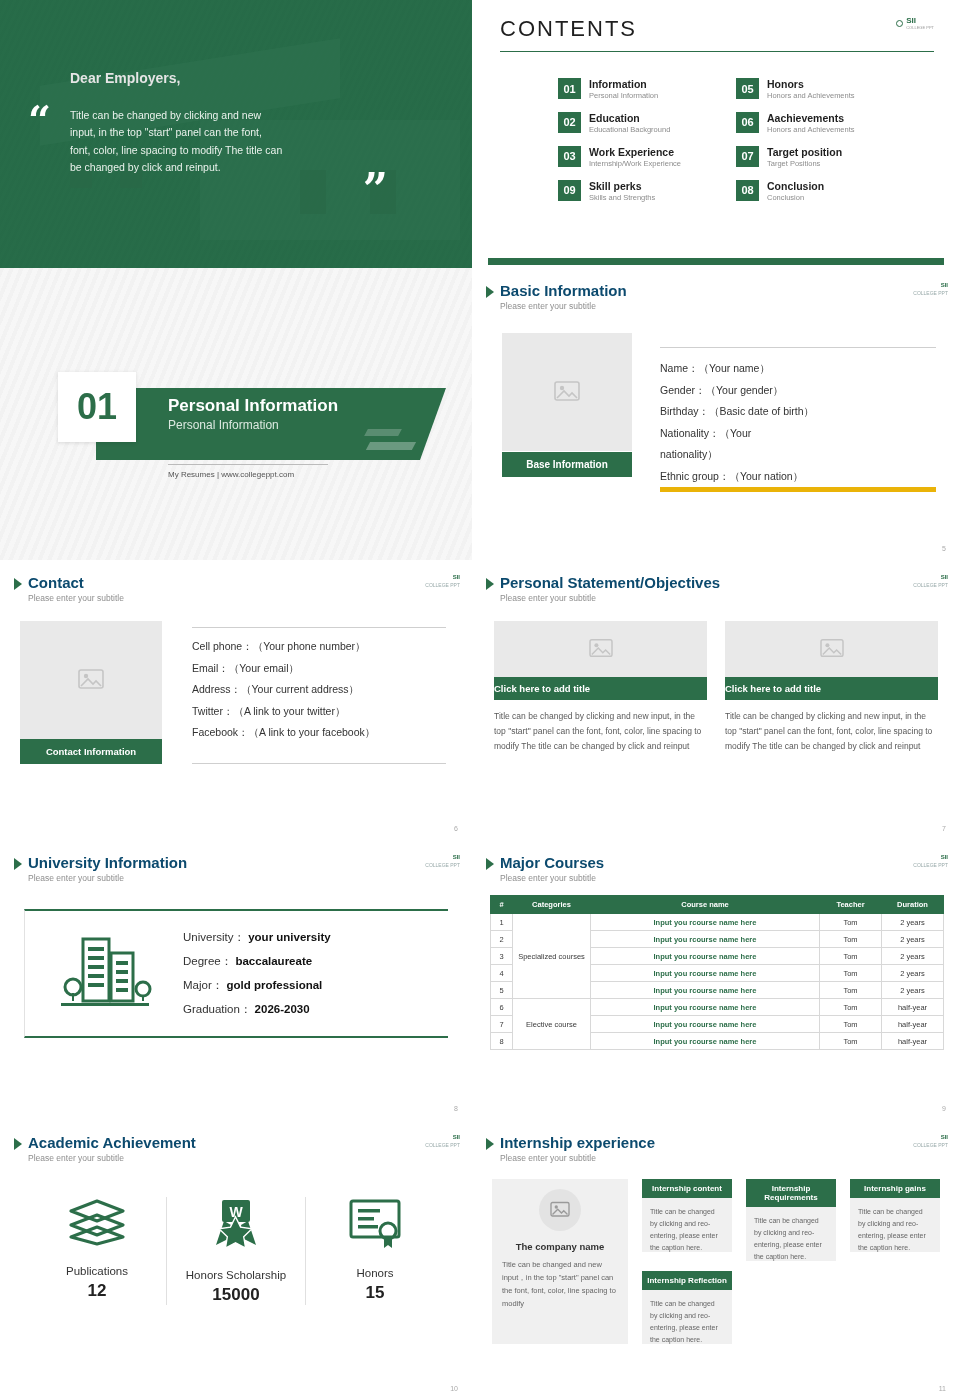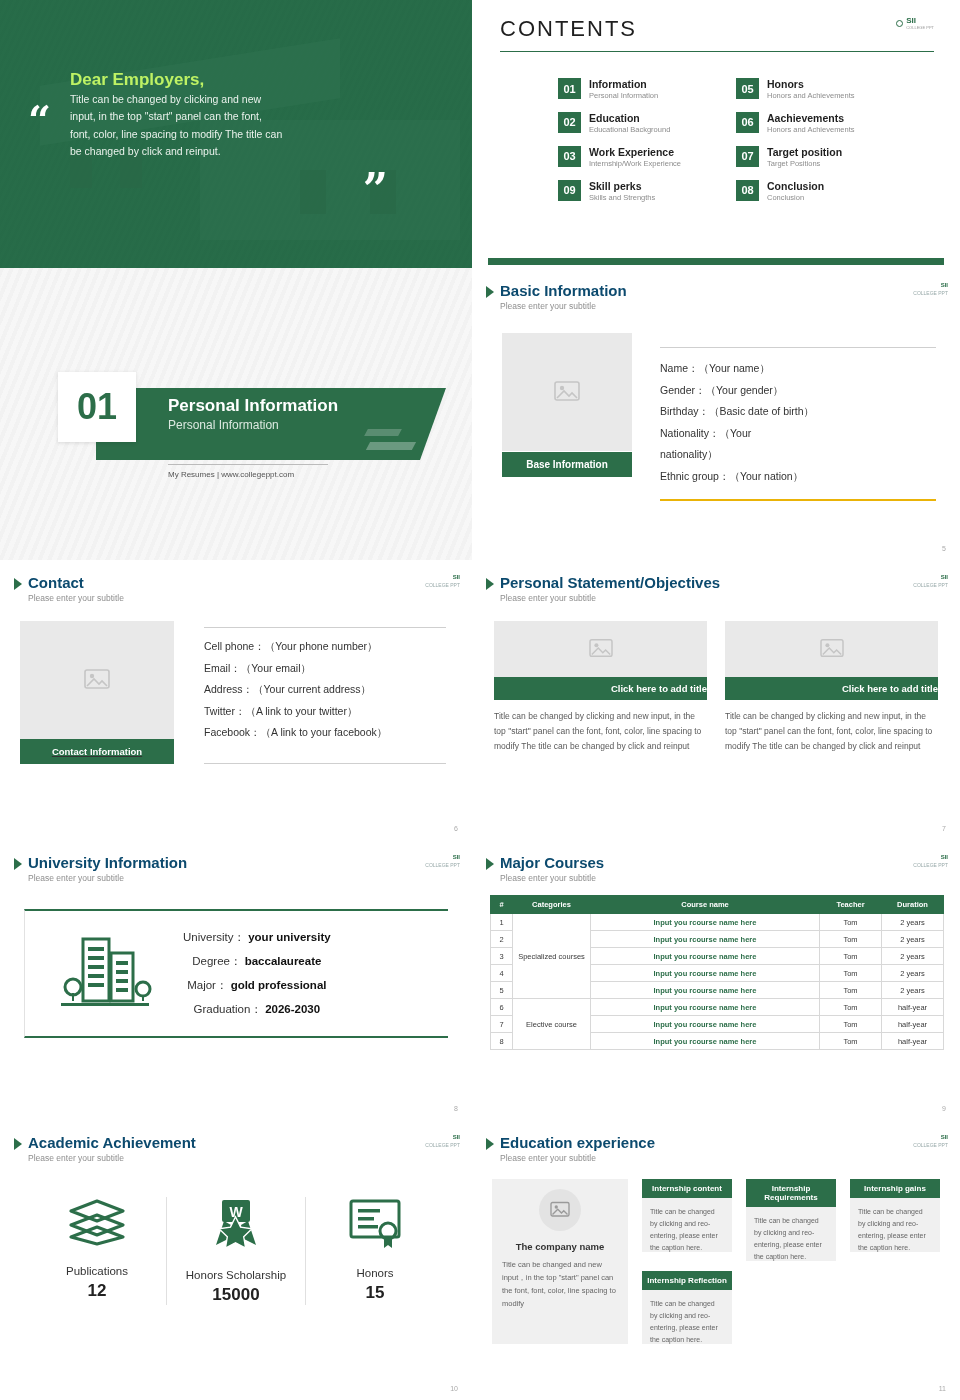--- a/index.html
+++ b/index.html
@@ -49,21 +49,21 @@
     position:absolute; background:#2a6847; opacity:.7;
   }
   .cover-inner { position: relative; padding: 70px 60px 0 70px; }
   .quote-mark {
     position:absolute; color:#ffffff; font-size: 40px; line-height: 1;
     font-family: "DejaVu Serif", serif; font-weight: 700;
   }
   .qm-left { left: 28px; top: 100px; }
   .qm-right { right: 84px; top: 168px; font-size: 44px;}
   .cover h1 {
-    color: #bef264; font-size: 17px; font-weight: 700; margin-bottom: 1px;
+    color: #e5e5e5; font-size: 14px; font-weight: 700; margin-bottom: 21px;
   }
   .cover p {
     color: #eaf2ec; font-size: 10.5px; line-height: 1.65; max-width: 215px;
   }
 
   
   .contents { padding: 16px 26px 10px 28px; }
   .contents h2 {
     font-size: 22px; letter-spacing: 2px; color: #1f1f1f; font-weight: 400;
   }
@@ -155,43 +155,43 @@
 
   
   .bi-body { display: flex; gap: 28px; padding: 22px 24px 0 30px; }
   .bi-photo { width: 130px; }
   .bi-photo .ph { height: 118px; }
   .bi-cap {
     background: #2c6e49; color: #fff; font-size: 10px; font-weight: 700;
     text-align: center; padding: 7px 0; margin-top: 1px;
   }
   .bi-right { flex: 1; border-top: 1px solid #cfcfcf; padding-top: 10px; margin-top: 14px;}
-  .bi-right .line-bot { border-bottom: 2px solid #eab308; padding-bottom: 12px; }
+  .bi-right .line-bot { border-bottom: 5px solid #eab308; padding-bottom: 0; }
 
   
   .ct-body { display:flex; gap: 30px; padding: 18px 26px 0 20px; }
-  .ct-left { width: 154px; text-decoration: underline; }
+  .ct-left { width: 142px; }
   .ct-left .ph { height: 118px; }
   .ct-cap { background:#2c6e49; color:#fff; font-size:9.5px; font-weight:700;
             text-align:center; padding:7px 0; }
   .ct-right { flex:1; border-top:1px solid #cfcfcf; border-bottom:1px solid #cfcfcf;
               padding: 8px 0 8px 0; margin-top: 6px; }
 
   
   .ps-body { display:flex; gap: 18px; padding: 18px 22px 0 22px; }
   .ps-card { flex: 1; }
   .ps-card .ph { height: 56px; }
   .ps-btn {
     background:#2c6e49; color:#fff; font-size:9.5px; font-weight:700;
-    text-align:right; padding:6px 0;
+    text-align:left; padding:6px 0;
   }
   .ps-txt { font-size: 8.5px; color:#5a5a5a; line-height:1.75; margin-top: 9px; }
 
   
-  .uni-body { position:relative; padding: 14px 24px 0 24px; text-align: center; }
+  .uni-body { position:relative; padding: 14px 24px 0 24px; }
   .uni-box {
     margin-top: 12px; border-top: 2px solid #2c6e49; border-bottom: 2px solid #2c6e49;
     display:flex; align-items:center; gap: 26px; padding: 14px 10px 14px 28px;
     border-left: 1px solid #e2e2e2;
   }
   .uni-lines { font-size: 11.5px; line-height: 2.1; color:#333; }
   .uni-lines b { color:#111; }
 
   
   table.mc { width: calc(100% - 34px); margin: 12px 16px 0 18px; border-collapse: collapse; }
@@ -618,21 +618,21 @@
         <div class="aa-val">15</div>
       </div>
     </div>
     <div class="pg">10</div>
   </div>
 
   <div class="slide s5">
     <div class="c-head">
       <div class="c-arrow"></div>
       <div>
-        <div class="c-title">Education experience</div>
+        <div class="c-title">Internship experience</div>
         <div class="c-sub">Please enter your subtitle</div>
       </div>
     </div>
     <div class="c-logo"><b>SII</b><br>COLLEGE PPT</div>
 
     <div class="in-body">
       <div class="in-left">
         <div class="in-circle">
           <svg class="ic" width="20" height="18" viewBox="0 0 26 24">
             <rect x="1" y="2" width="24" height="18" rx="2" fill="none" stroke="#9a9a9a" stroke-width="1.8"></rect>

